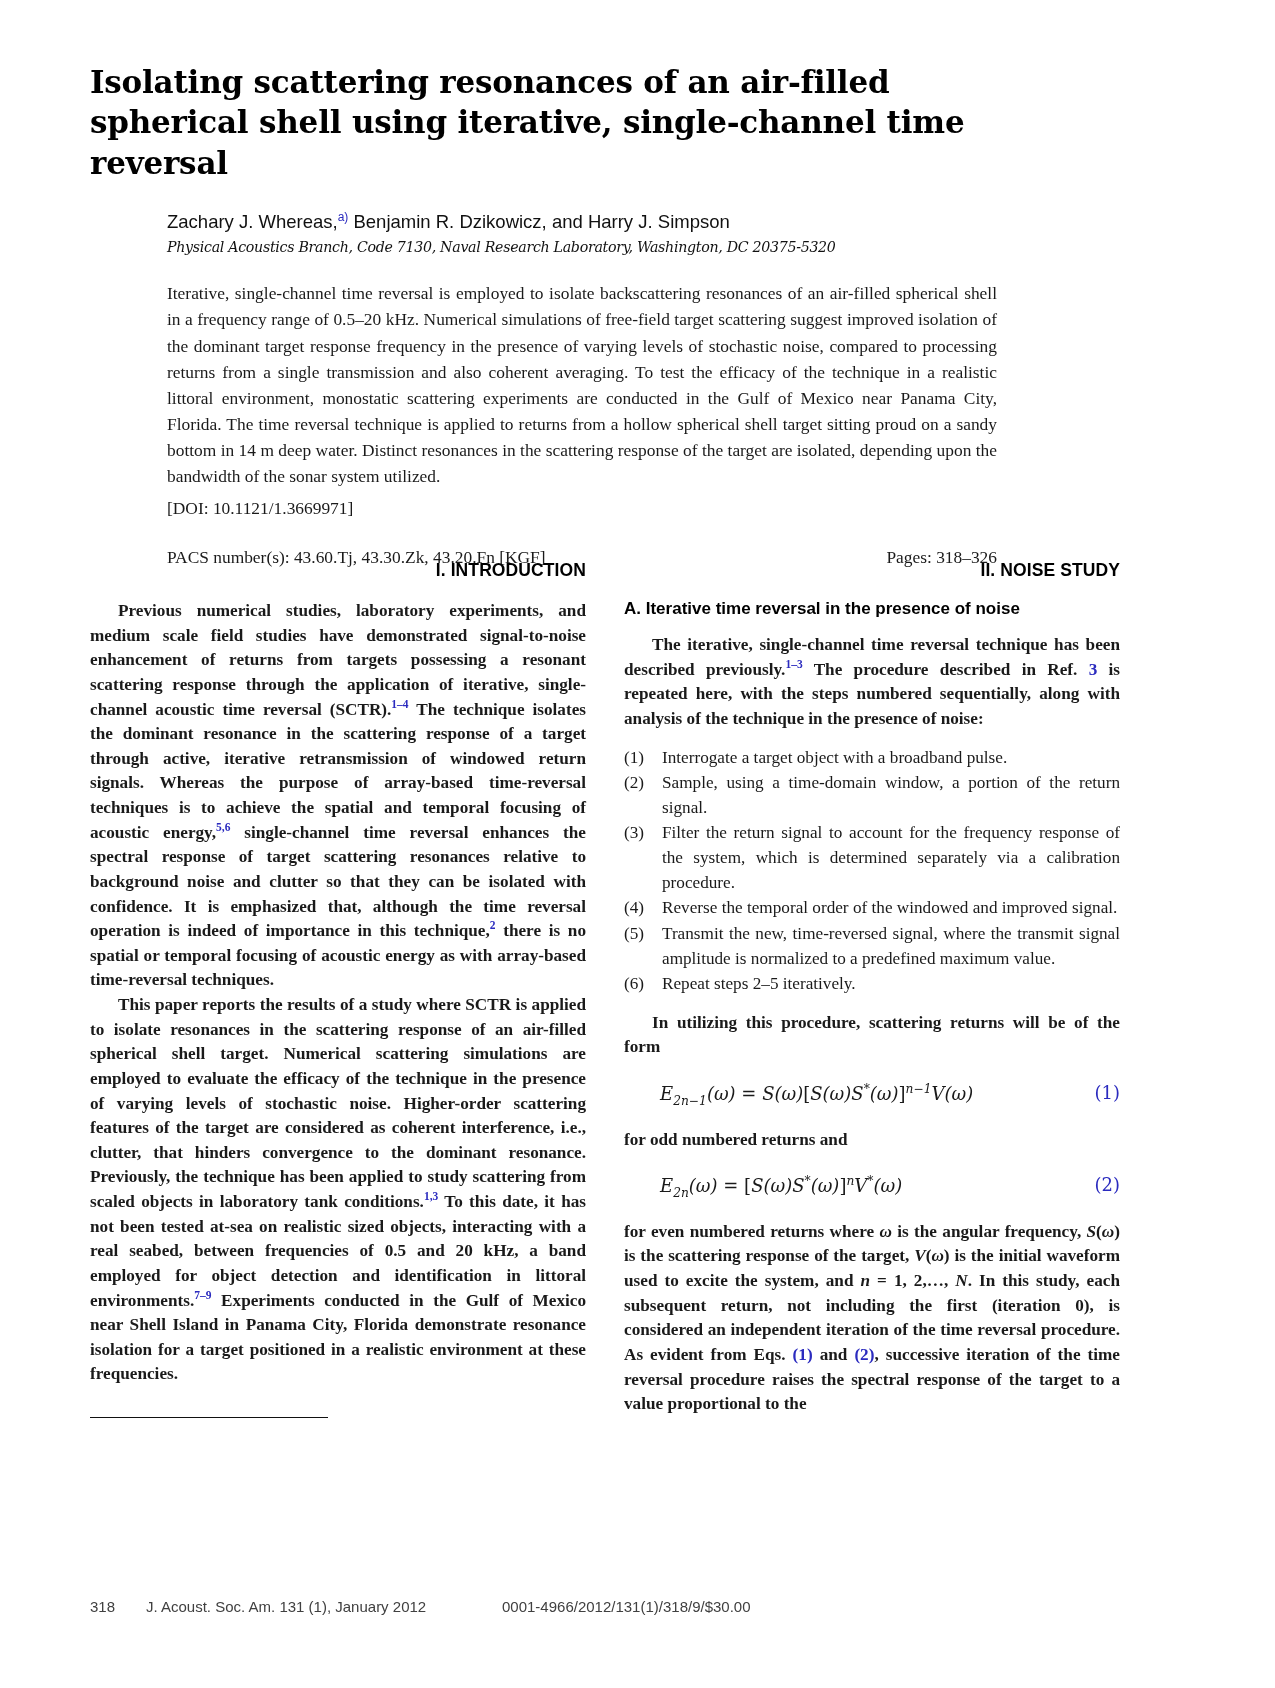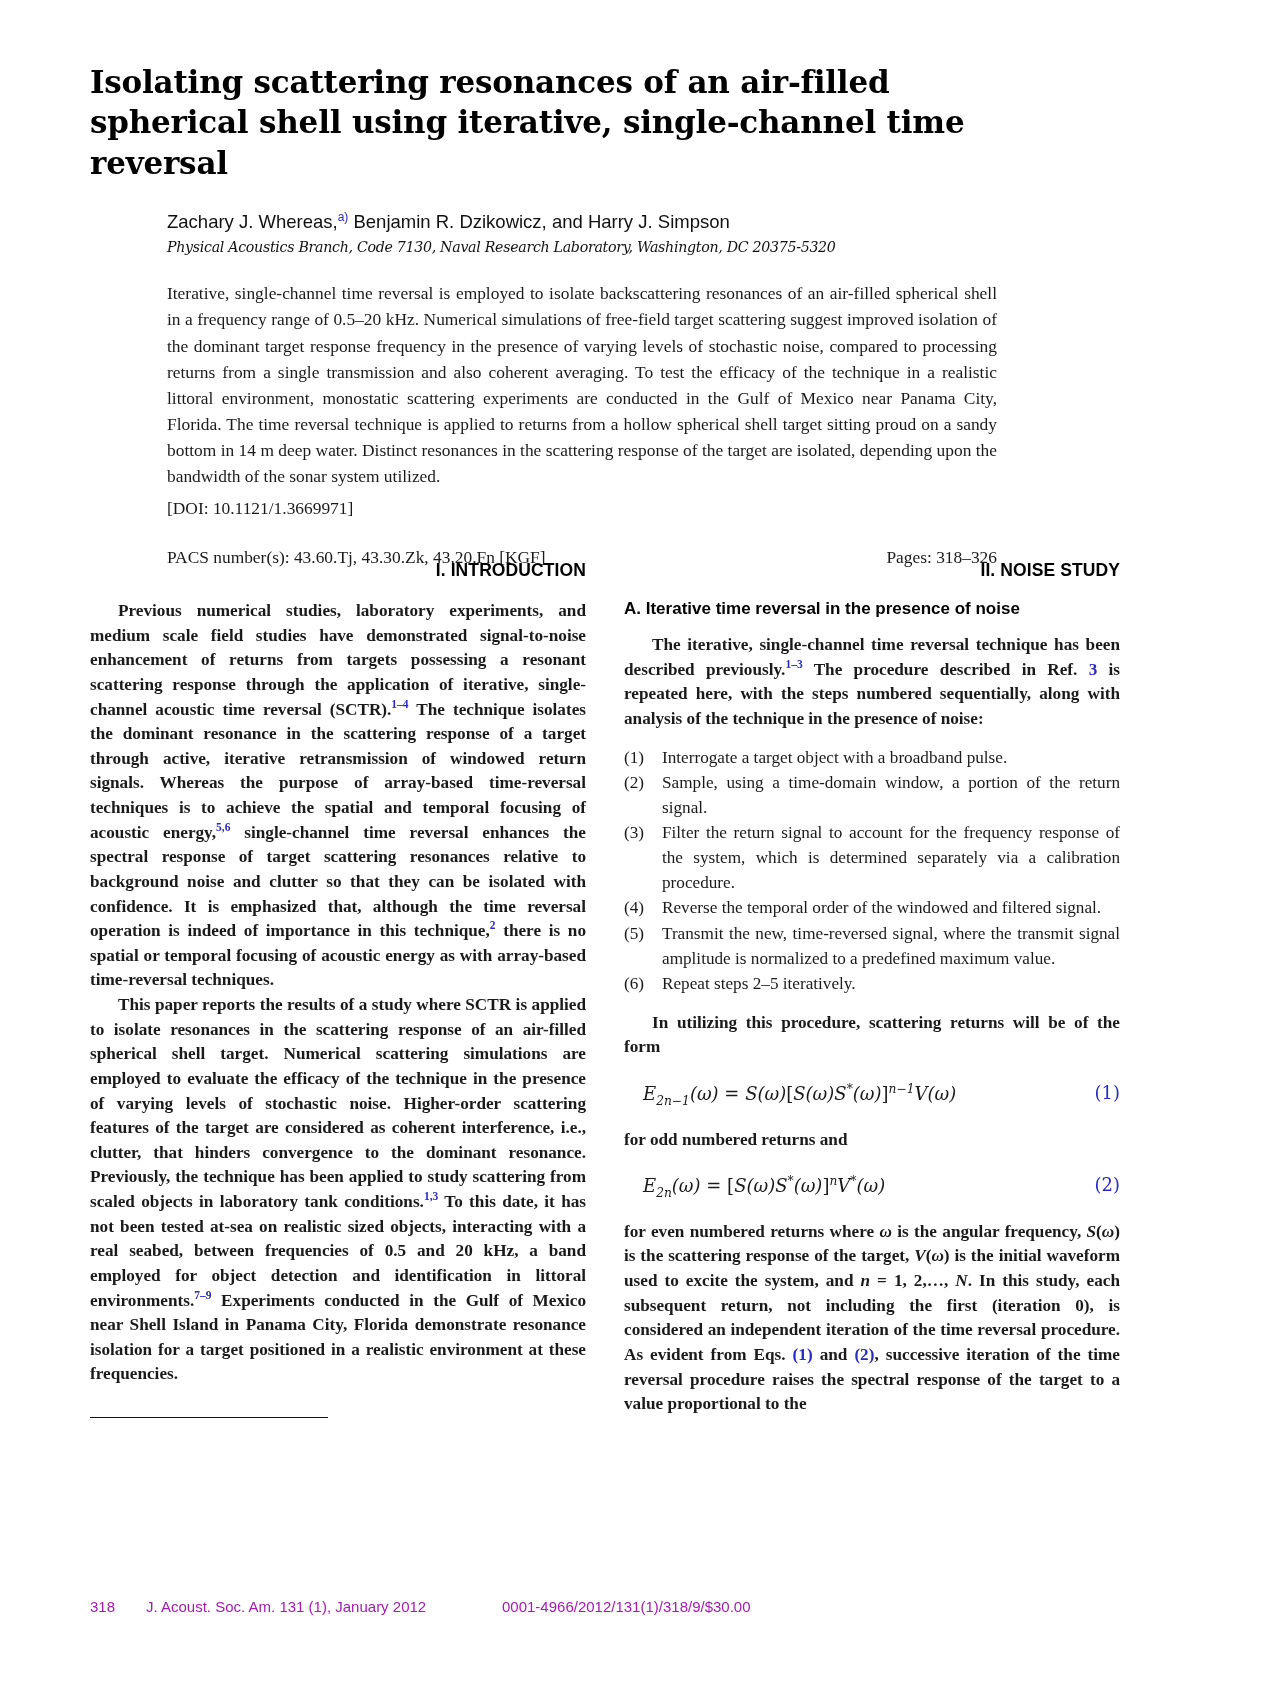--- a/index.html
+++ b/index.html
@@ -149,21 +149,21 @@
     text-align: justify;
   }
 
   .equation {
     position: relative;
     margin: 22px 0 20px 0;
     font-size: 18px;
     font-family: "DejaVu Serif", "Liberation Serif", serif;
   }
   .eq-body {
-    margin-left: 19px;
+    margin-left: 36px;
     font-style: italic;
     white-space: nowrap;
   }
   .eq-body .up { font-style: normal; }
   .eq-num {
     position: absolute;
     right: 0;
     top: 0;
     color: #2b2bbf;
     font-style: normal;
@@ -198,21 +198,21 @@
   }
 
   
   .footer {
     position: absolute;
     left: 90px;
     right: 90px;
     top: 1598px;
     font-family: "Liberation Sans", "DejaVu Sans", sans-serif;
     font-size: 15px;
-    color: #a21caf;
+    color: #404040;
     display: flex;
     align-items: flex-start;
   }
   .footer .pg { width: 56px; }
   .footer .jrn { width: 356px; }
   .footer .jrn b { font-weight: normal; }
   .footer .code { }
 </style>
 </head>
 <body>
@@ -260,21 +260,21 @@
         <li>
             <span class="num">(2)</span>
             <span class="txt">Sample, using a time-domain window, a portion of the return signal.</span>
           </li>
         <li>
             <span class="num">(3)</span>
             <span class="txt">Filter the return signal to account for the frequency response of the system, which is determined separately via a calibration procedure.</span>
           </li>
         <li>
             <span class="num">(4)</span>
-            <span class="txt">Reverse the temporal order of the windowed and filtered signal.</span>
+            <span class="txt">Reverse the temporal order of the windowed and improved signal.</span>
           </li>
         <li>
             <span class="num">(5)</span>
             <span class="txt">Transmit the new, time-reversed signal, where the transmit signal amplitude is normalized to a predefined maximum value.</span>
           </li>
         <li>
             <span class="num">(6)</span>
             <span class="txt">Repeat steps 2–5 iteratively.</span>
           </li>
       </ol>

